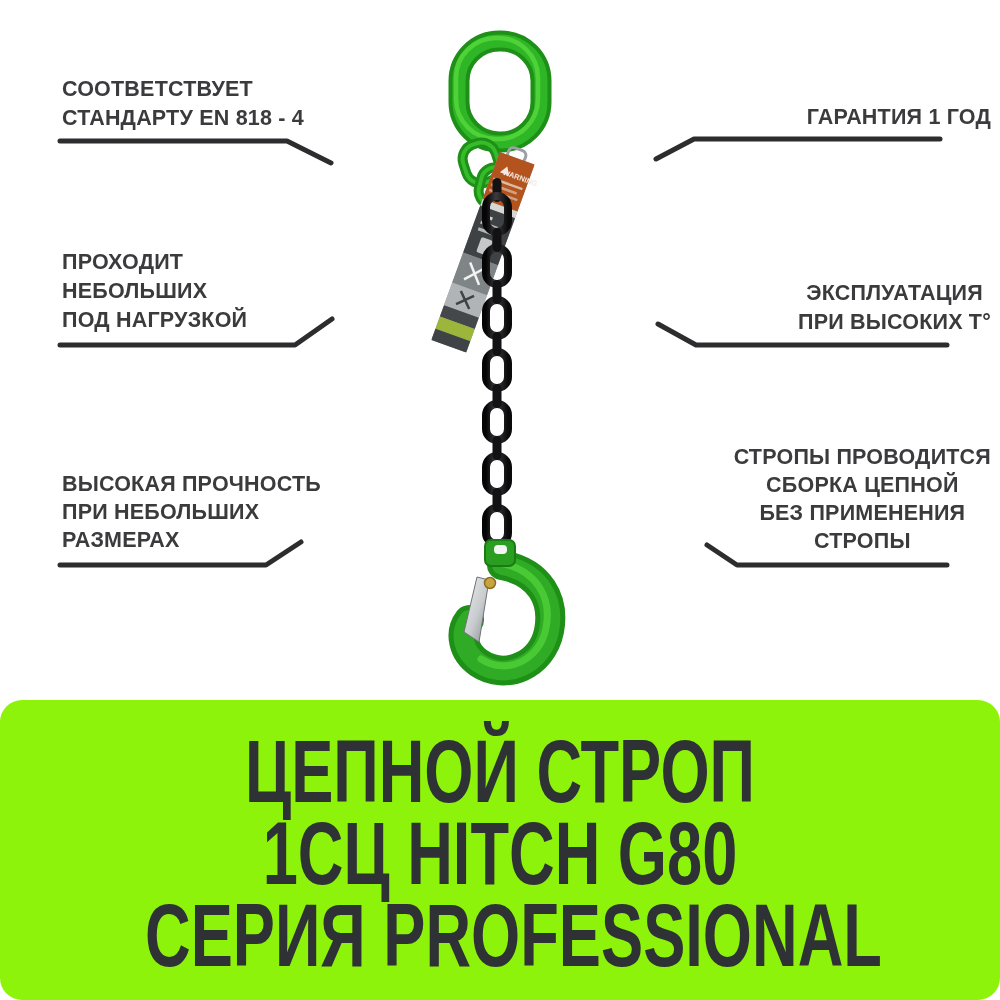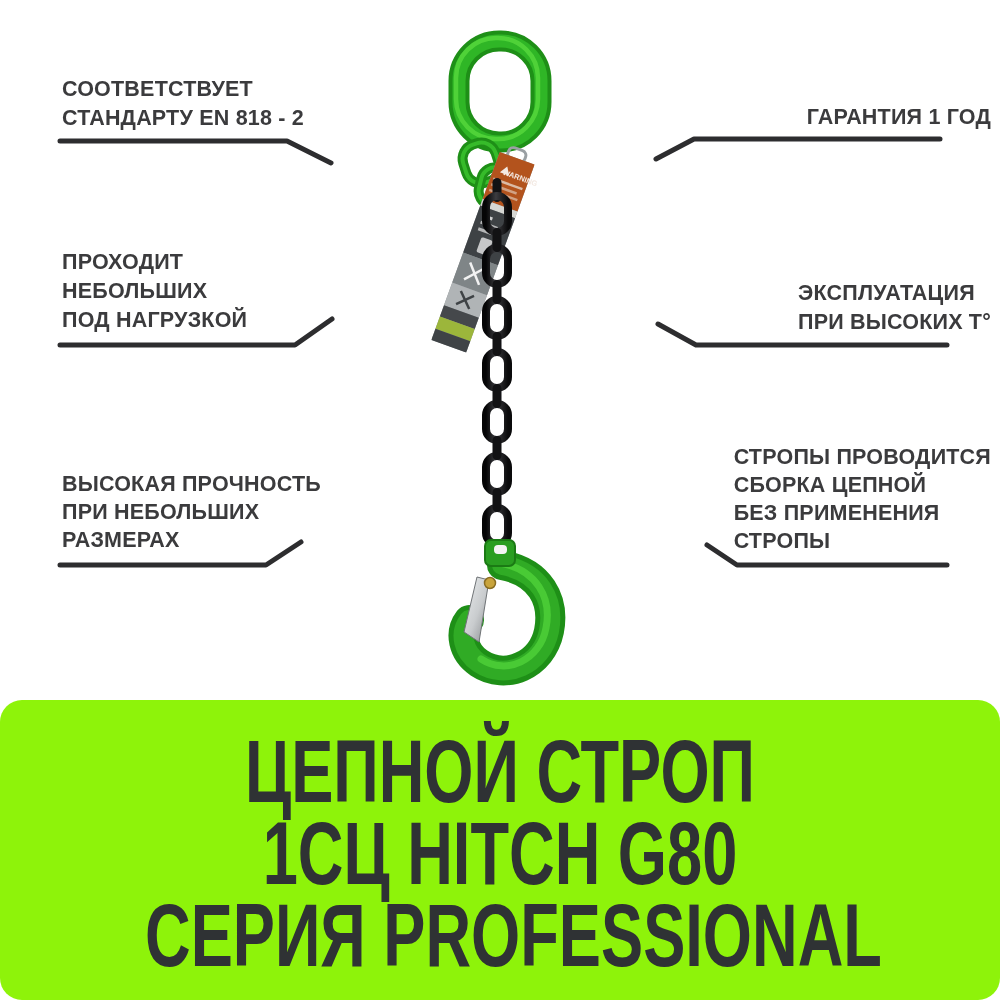--- a/index.html
+++ b/index.html
@@ -6,21 +6,21 @@
   .canvas{
     position:relative;width:1000px;height:1000px;background:#ffffff;
     overflow:hidden;font-family:"Liberation Sans",sans-serif;padding-left:46px;
   }
   
   .feature{
     position:absolute;font-weight:bold;color:#3B3B3D;
     font-size:21.5px;line-height:29px;letter-spacing:0.2px;white-space:nowrap;
   }
   .feature.tight{line-height:28px;}
-  .f-right{text-align:left;}
+  .f-right{text-align:center;}
   .fl1{left:62px;top:75px;}
   .fl2{left:62px;top:248px;}
   .fl3{left:62px;top:470px;}
   .fr1{right:55px;top:103px;}
   .fr2{right:55px;top:279px;margin-left:36px;}
   .fr3{right:55px;top:443px;}
   
   .art{position:absolute;left:0;top:0;width:1000px;height:700px;}
   
   .banner{
@@ -34,21 +34,21 @@
     transform:scaleX(0.71);transform-origin:500px 0;white-space:nowrap;
   }
 </style>
 </head>
 <body>
 
 <div class="canvas">
 
   <div class="feature fl1">
     <div>СООТВЕТСТВУЕТ</div>
-    <div>СТАНДАРТУ EN 818 - 2</div>
+    <div>СТАНДАРТУ EN 818 - 4</div>
   </div>
   <div class="feature fl2">
     <div>ПРОХОДИТ</div>
     <div>НЕБОЛЬШИХ</div>
     <div>ПОД НАГРУЗКОЙ</div>
   </div>
   <div class="feature fl3 tight">
     <div>ВЫСОКАЯ ПРОЧНОСТЬ</div>
     <div>ПРИ НЕБОЛЬШИХ</div>
     <div>РАЗМЕРАХ</div>

